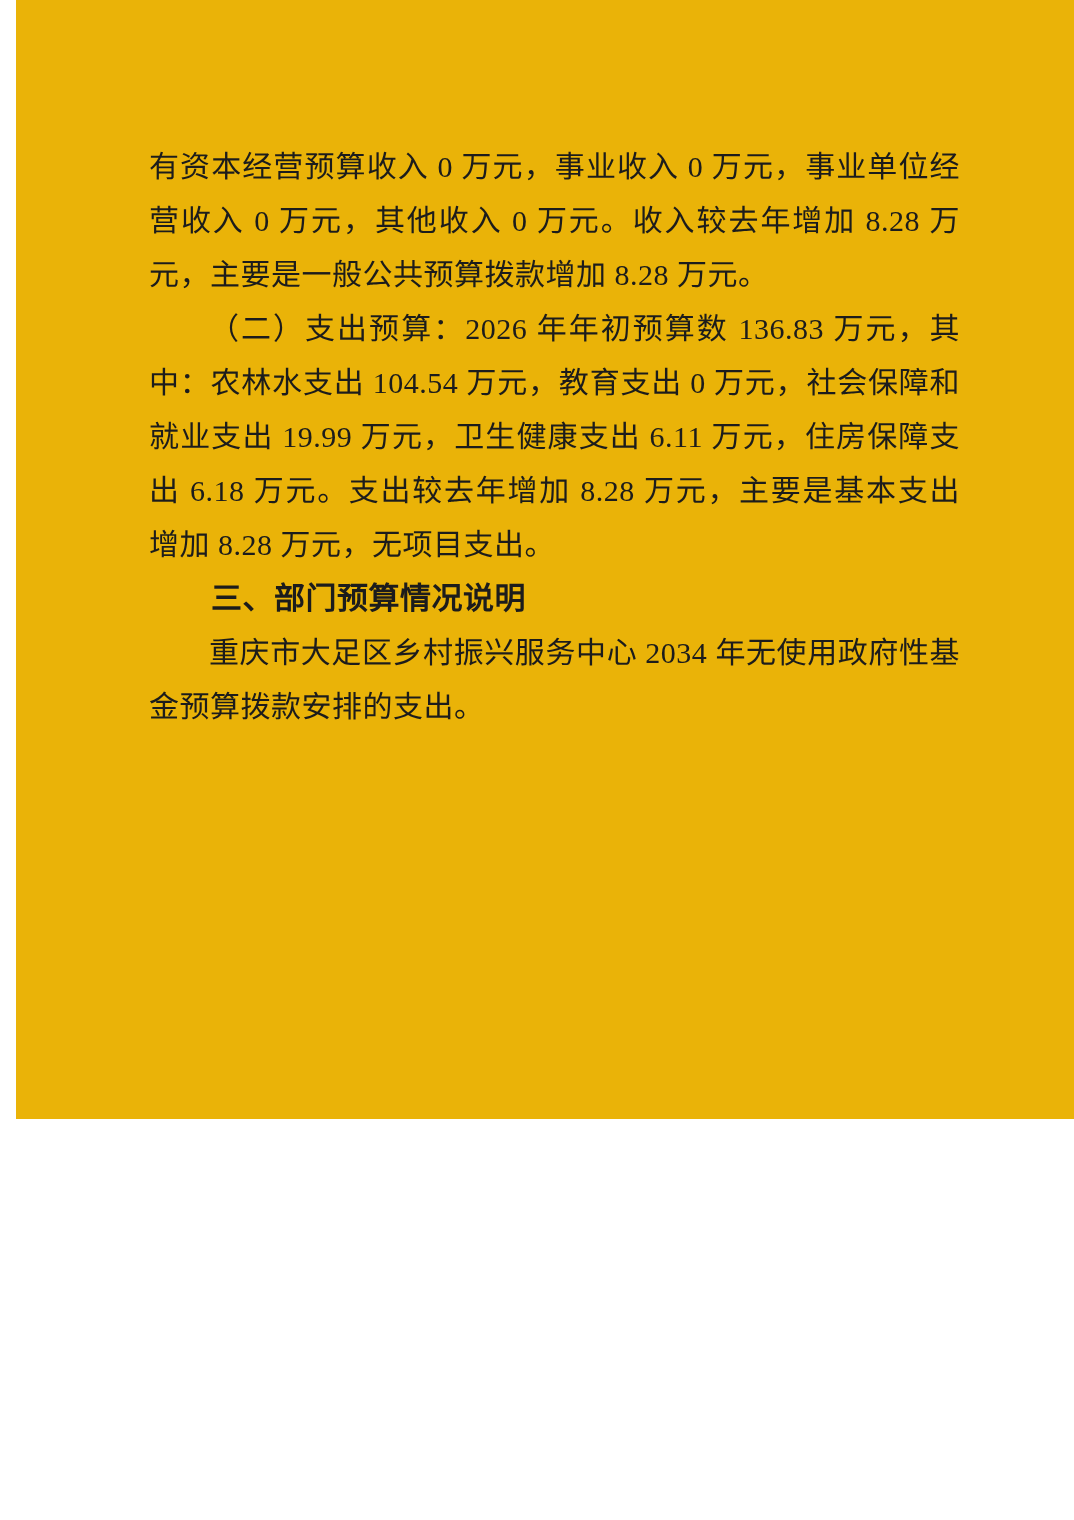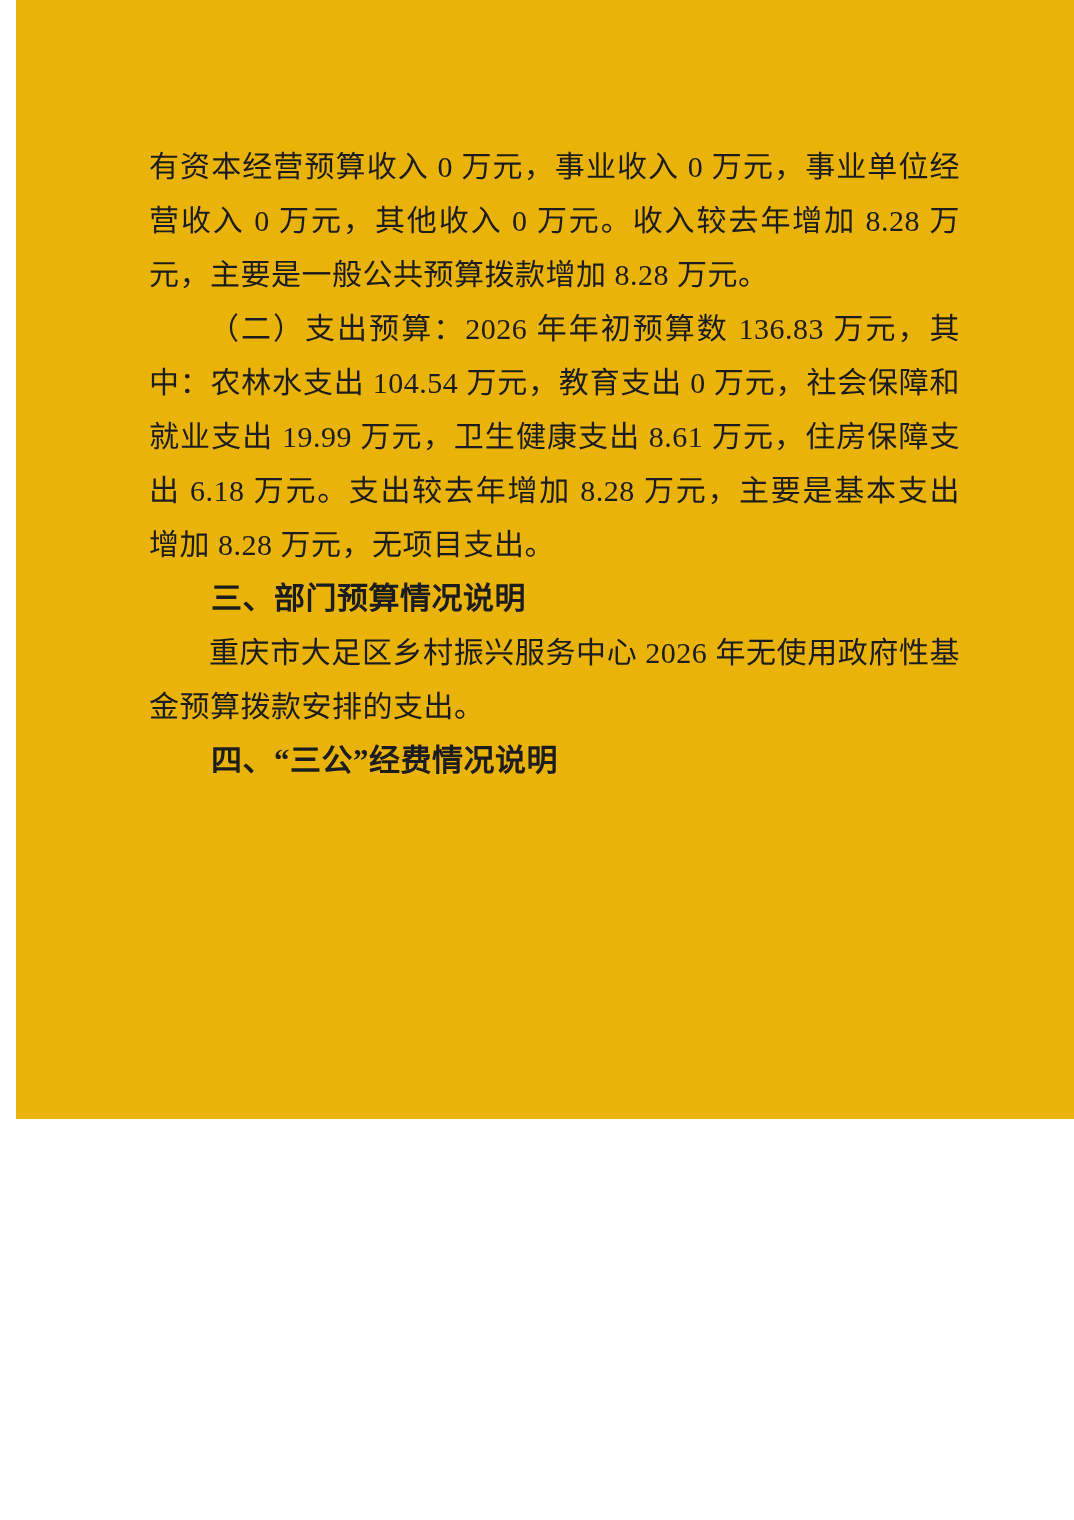--- a/index.html
+++ b/index.html
@@ -62,19 +62,18 @@
     letter-spacing: 4px;
     font-family: "Liberation Serif", "DejaVu Serif", serif;
   }
 </style>
 </head>
 <body>
 
 <div class="page">
   <main class="content" id="paragraphs">
       <p class="body"><span>有资本经营预算收入 0 万元，事业收入 0 万元，事业单位经营收入 0 万元，其他收入 0 万元。收入较去年增加 8.28 万元，主要是一般公共预算拨款增加 8.28 万元。</span></p>
-      <p class="body indent"><span class="run-kaiti-bold">（二）支出预算：</span><span>2026 年年初预算数 136.83 万元，其中：农林水支出 104.54 万元，教育支出 0 万元，社会保障和就业支出 19.99 万元，卫生健康支出 8.61 万元，住房保障支出 6.18 万元。支出较去年增加 8.28 万元，主要是基本支出增加 8.28 万元，无项目支出。</span></p>
+      <p class="body indent"><span class="run-kaiti-bold">（二）支出预算：</span><span>2026 年年初预算数 136.83 万元，其中：农林水支出 104.54 万元，教育支出 0 万元，社会保障和就业支出 19.99 万元，卫生健康支出 6.11 万元，住房保障支出 6.18 万元。支出较去年增加 8.28 万元，主要是基本支出增加 8.28 万元，无项目支出。</span></p>
       <h2 class="heading indent"><span>三、部门预算情况说明</span></h2>
-      <p class="body indent"><span>重庆市大足区乡村振兴服务中心 2026 年无使用政府性基金预算拨款安排的支出。</span></p>
-      <h2 class="heading indent"><span>四、“三公”经费情况说明</span></h2>
+      <p class="body indent"><span>重庆市大足区乡村振兴服务中心 2034 年无使用政府性基金预算拨款安排的支出。</span></p>
     </main>
   <footer class="page-footer">— 2 —</footer>
 </div>
 
 </body></html>

